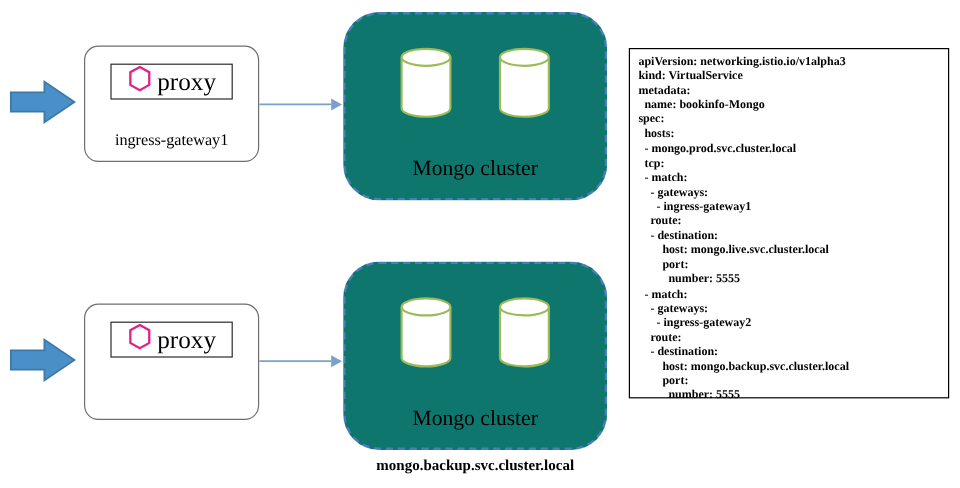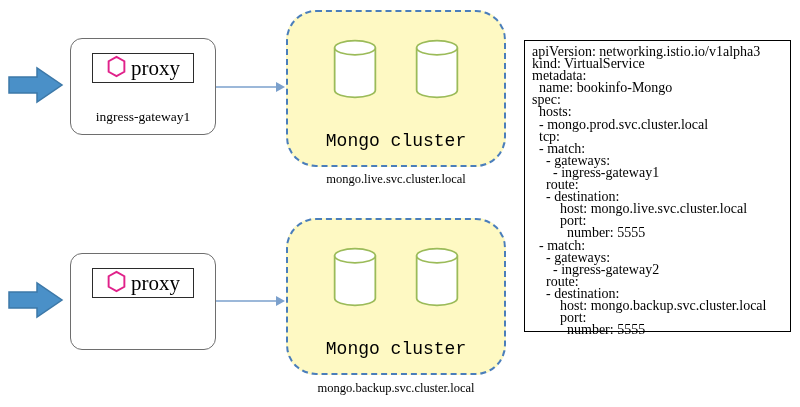--- a/index.html
+++ b/index.html
@@ -51,22 +51,21 @@
     margin-top: 42px;
   }
 
   
   .connector svg { display: block; }
 
   
   .cluster-box {
     border: 2px dashed #4a7ebb;
     border-radius: 30px;
-    background: #fef9c3;
-    font-family: Liberation Mono, monospace;
+    background: #0f766e;
   }
   .cylinder-row {
     display: flex;
     justify-content: center;
     gap: 36px;
     padding-top: 26px;
   }
   .cluster-label {
     position: absolute;
     left: 0;
@@ -81,23 +80,24 @@
   }
 
   
   .yaml-box {
     border: 1px solid #000;
     background: #ffffff;
     padding: 5px 7px;
   }
   .yaml-text {
     font-family: "Liberation Serif", serif;
-    font-size: 14px;
+    font-size: 10px;
     line-height: 12.1px;
     white-space: pre;
+    font-weight: bold;
   }
 </style>
 </head>
 <body>
 
 <div class="canvas">
 
   <div class="abs flow-arrow" style="left:8px; top:66px; width:56px; height:38px;">
     <svg viewBox="0 0 56 38" width="56" height="38">
       <polygon points="1,11 29,11 29,2 54,19 29,36 29,27 1,27" fill="#4a90c8" stroke="#3c78a8" stroke-width="1.5"></polygon>
@@ -134,21 +134,20 @@
       <span>
         <svg viewBox="0 0 52 68" width="46" height="62">
           <path d="M3 10 L3 58 C3 62.4 13.3 66 26 66 C38.7 66 49 62.4 49 58 L49 10" fill="#ffffff" stroke="#9bbb59" stroke-width="2"></path>
           <ellipse cx="26" cy="10" rx="23" ry="8" fill="#ffffff" stroke="#9bbb59" stroke-width="2"></ellipse>
         </svg>
       </span>
     </div>
     <div class="cluster-label">Mongo cluster</div>
   </div>
 
-  <div class="abs host-label" style="left:286px; top:172px; width:220px;">mongo.live.svc.cluster.local</div>
 
   <div class="abs flow-arrow" style="left:8px; top:281px; width:56px; height:38px;">
     <svg viewBox="0 0 56 38" width="56" height="38">
       <polygon points="1,11 29,11 29,2 54,19 29,36 29,27 1,27" fill="#4a90c8" stroke="#3c78a8" stroke-width="1.5"></polygon>
     </svg>
   </div>
 
   <div class="abs proxy-box" style="left:70px; top:253px; width:146px; height:97px;">
     <div class="proxy-inner">
       <span>
@@ -178,21 +177,21 @@
       <span>
         <svg viewBox="0 0 52 68" width="46" height="62">
           <path d="M3 10 L3 58 C3 62.4 13.3 66 26 66 C38.7 66 49 62.4 49 58 L49 10" fill="#ffffff" stroke="#9bbb59" stroke-width="2"></path>
           <ellipse cx="26" cy="10" rx="23" ry="8" fill="#ffffff" stroke="#9bbb59" stroke-width="2"></ellipse>
         </svg>
       </span>
     </div>
     <div class="cluster-label">Mongo cluster</div>
   </div>
 
-  <div class="abs host-label" style="left:286px; top:381px; width:220px;">mongo.backup.svc.cluster.local</div>
+  <div class="abs host-label" style="left:286px; top:381px; width:220px;font-weight:bold;">mongo.backup.svc.cluster.local</div>
 
   <div class="abs yaml-box" style="left:524px; top:40px; width:267px; height:292px;">
     <pre class="yaml-text">apiVersion: networking.istio.io/v1alpha3
 kind: VirtualService
 metadata:
   name: bookinfo-Mongo
 spec:
   hosts:
   - mongo.prod.svc.cluster.local
   tcp:

